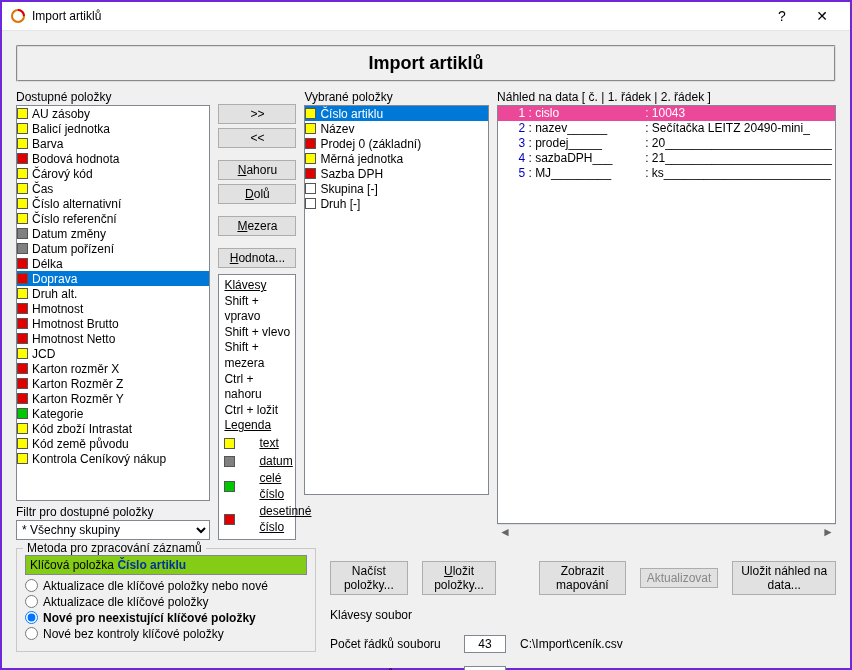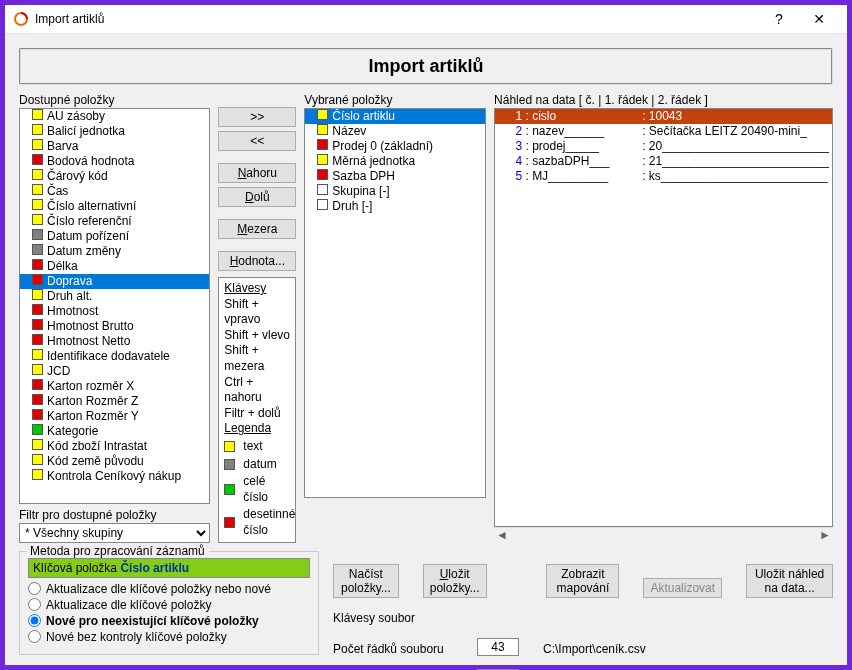--- a/index.html
+++ b/index.html
@@ -1,57 +1,57 @@
 <!DOCTYPE html>
 <html><head>
 <meta charset="utf-8">
 <style>
 * { box-sizing: border-box; font-family: "Segoe UI", Tahoma, sans-serif; font-size: 12px; }
 body { margin: 0; background: #fff; }
-.window { width: 852px; height: 670px; border: 5px solid #6d28d9; display: flex; flex-direction: column; background: #f0f0f0; }
+.window { width: 852px; height: 670px; border: 2px solid #6d28d9; display: flex; flex-direction: column; background: #f0f0f0; }
 .titlebar { height: 30px; background: #fff; display: flex; align-items: center; padding: 0 8px; border-bottom: 1px solid #e5e5e5; }
 .titlebar .icon { width: 16px; height: 16px; margin-right: 6px; }
 .titlebar .title { flex: 1; }
 .titlebar .winbtn { width: 40px; height: 28px; display: flex; align-items: center; justify-content: center; font-size: 14px; }
 .content { flex: 1; padding: 14px; display: flex; flex-direction: column; }
 .panel-header { border: 2px groove #ddd; border-radius: 2px; padding: 6px; text-align: center; font-size: 18px; font-weight: bold; margin-bottom: 6px; background: #f0f0f0; }
 .main-row { display: flex; gap: 8px; flex: 1; min-height: 0; }
 .col { display: flex; flex-direction: column; }
 .col-available { width: 200px; }
 .col-buttons { width: 78px; }
 .col-selected { width: 190px; }
 .col-preview { flex: 1; }
 .section-label { margin: 2px 0 1px 0; }
 .listbox { border: 1px solid #828790; background: #fff; flex: 1; overflow-y: scroll; overflow-x: hidden; }
 .listbox.sel-h { height: 390px; flex: none; }
-.listbox .item { display: flex; padding: 0 12px; height: 15px; white-space: nowrap; }
+.listbox .item { display: flex; align-items: center; padding: 0 0; height: 15px; white-space: nowrap; }
 .listbox .item.selected { background: #0078d7; color: #fff; }
 .sq { width: 11px; height: 11px; border: 1px solid #555; margin-right: 4px; flex-shrink: 0; }
 .sq.yellow { background: #ffff00; } .sq.red { background: #e00000; }
 .sq.green { background: #00c800; } .sq.gray { background: #808080; }
 .sq.white { background: #fff; }
 .btncol { display: flex; flex-direction: column; gap: 4px; align-items: stretch; }
 .btn { background: #e1e1e1; border: 1px solid #adadad; padding: 2px 6px; text-align: center; cursor: pointer; }
 .hints-box { border: 1px solid #828790; background: #fff; padding: 3px 5px; margin-top: 6px; font-size: 11px; line-height: 1.3; }
 .hints-box .h { text-decoration: underline; }
-.legend-row { display: flex; align-items: center; gap: 4px; margin-top: 2px; }
+.legend-row { display: flex; align-items: center; gap: 20px; margin-top: 2px; text-decoration: underline; }
 .preview-box { border: 1px solid #828790; background: #fff; flex: 1; overflow: auto; font-family: Consolas, monospace; white-space: pre; }
 .preview-box .row { height: 15px; padding: 0 3px; }
-.preview-box .row.first { background: #c2410c; color: #fff; }
+.preview-box .row.first { background: #ec4899; color: #fff; }
 .preview-box .row .num { color: #0000c0; display: inline-block; width: 24px; text-align: right; }
 .preview-box .row.first .num { color: #fff; }
 .preview-box .row .c1 { display: inline-block; width: 110px; }
 .method-group { border: 1px solid #c8c8c8; padding: 6px 8px 8px 8px; position: relative; width: 300px; }
 .method-group .legend { position: absolute; top: -8px; left: 6px; background: #f0f0f0; padding: 0 4px; }
 .key-field { border: 1px solid #828790; background: #84cc16; padding: 2px 4px; margin-bottom: 4px; }
 .key-field b { color: #003399; font-weight: bold; }
 .radio-row { display: flex; align-items: center; gap: 5px; margin: 2px 0; }
 .radio-row input { margin: 0; }
 .right-block { flex: 1; }
-.row-line { display: flex; align-items: flex-end; gap: 24px; margin: 13px 0; }
+.row-line { display: flex; align-items: center; gap: 14px; margin: 13px 0; }
 .numbox { width: 42px; border: 1px solid #828790; background: #fff; text-align: center; padding: 1px 2px; }
 .btn.disabled { color: #888; }
 .hscroll { height: 16px; background: #f0f0f0; border-top: 1px solid #ddd; display: flex; align-items: center; justify-content: space-between; padding: 0 2px; font-size: 10px; color: #666; }
 .u { text-decoration: underline; }
 .chk { display: inline-block; }
 </style>
 </head>
 <body>
 
 <div class="window">
@@ -102,27 +102,27 @@
             <div class="item">
               <span class="sq yellow"></span>
               <span>Číslo alternativní</span>
             </div>
             <div class="item">
               <span class="sq yellow"></span>
               <span>Číslo referenční</span>
             </div>
             <div class="item">
               <span class="sq gray"></span>
+              <span>Datum změny</span>
+            </div>
+            <div class="item">
+              <span class="sq gray"></span>
               <span>Datum pořízení</span>
             </div>
             <div class="item">
-              <span class="sq gray"></span>
-              <span>Datum změny</span>
-            </div>
-            <div class="item">
               <span class="sq red"></span>
               <span>Délka</span>
             </div>
             <div class="item selected">
               <span class="sq red"></span>
               <span>Doprava</span>
             </div>
             <div class="item">
               <span class="sq yellow"></span>
               <span>Druh alt.</span>
@@ -131,24 +131,20 @@
               <span class="sq red"></span>
               <span>Hmotnost</span>
             </div>
             <div class="item">
               <span class="sq red"></span>
               <span>Hmotnost Brutto</span>
             </div>
             <div class="item">
               <span class="sq red"></span>
               <span>Hmotnost Netto</span>
-            </div>
-            <div class="item">
-              <span class="sq yellow"></span>
-              <span>Identifikace dodavatele</span>
             </div>
             <div class="item">
               <span class="sq yellow"></span>
               <span>JCD</span>
             </div>
             <div class="item">
               <span class="sq red"></span>
               <span>Karton rozměr X</span>
             </div>
             <div class="item">
@@ -194,21 +190,21 @@
           <div class="btn"><span class="u">M</span>ezera</div>
           <div style="height:4px"></div>
           <div class="btn"><span class="u">H</span>odnota...</div>
         </div>
         <div class="hints-box">
           <div class="h">Klávesy</div>
           <div>Shift + vpravo</div>
           <div>Shift + vlevo</div>
           <div>Shift + mezera</div>
           <div>Ctrl + nahoru</div>
-          <div>Filtr + dolů</div>
+          <div>Ctrl + ložit</div>
           <div class="h" style="">Legenda</div>
           <div class="legend-row">
               <span class="sq yellow"></span>
               <span>text</span>
             </div>
           <div class="legend-row">
               <span class="sq gray"></span>
               <span>datum</span>
             </div>
           <div class="legend-row">

